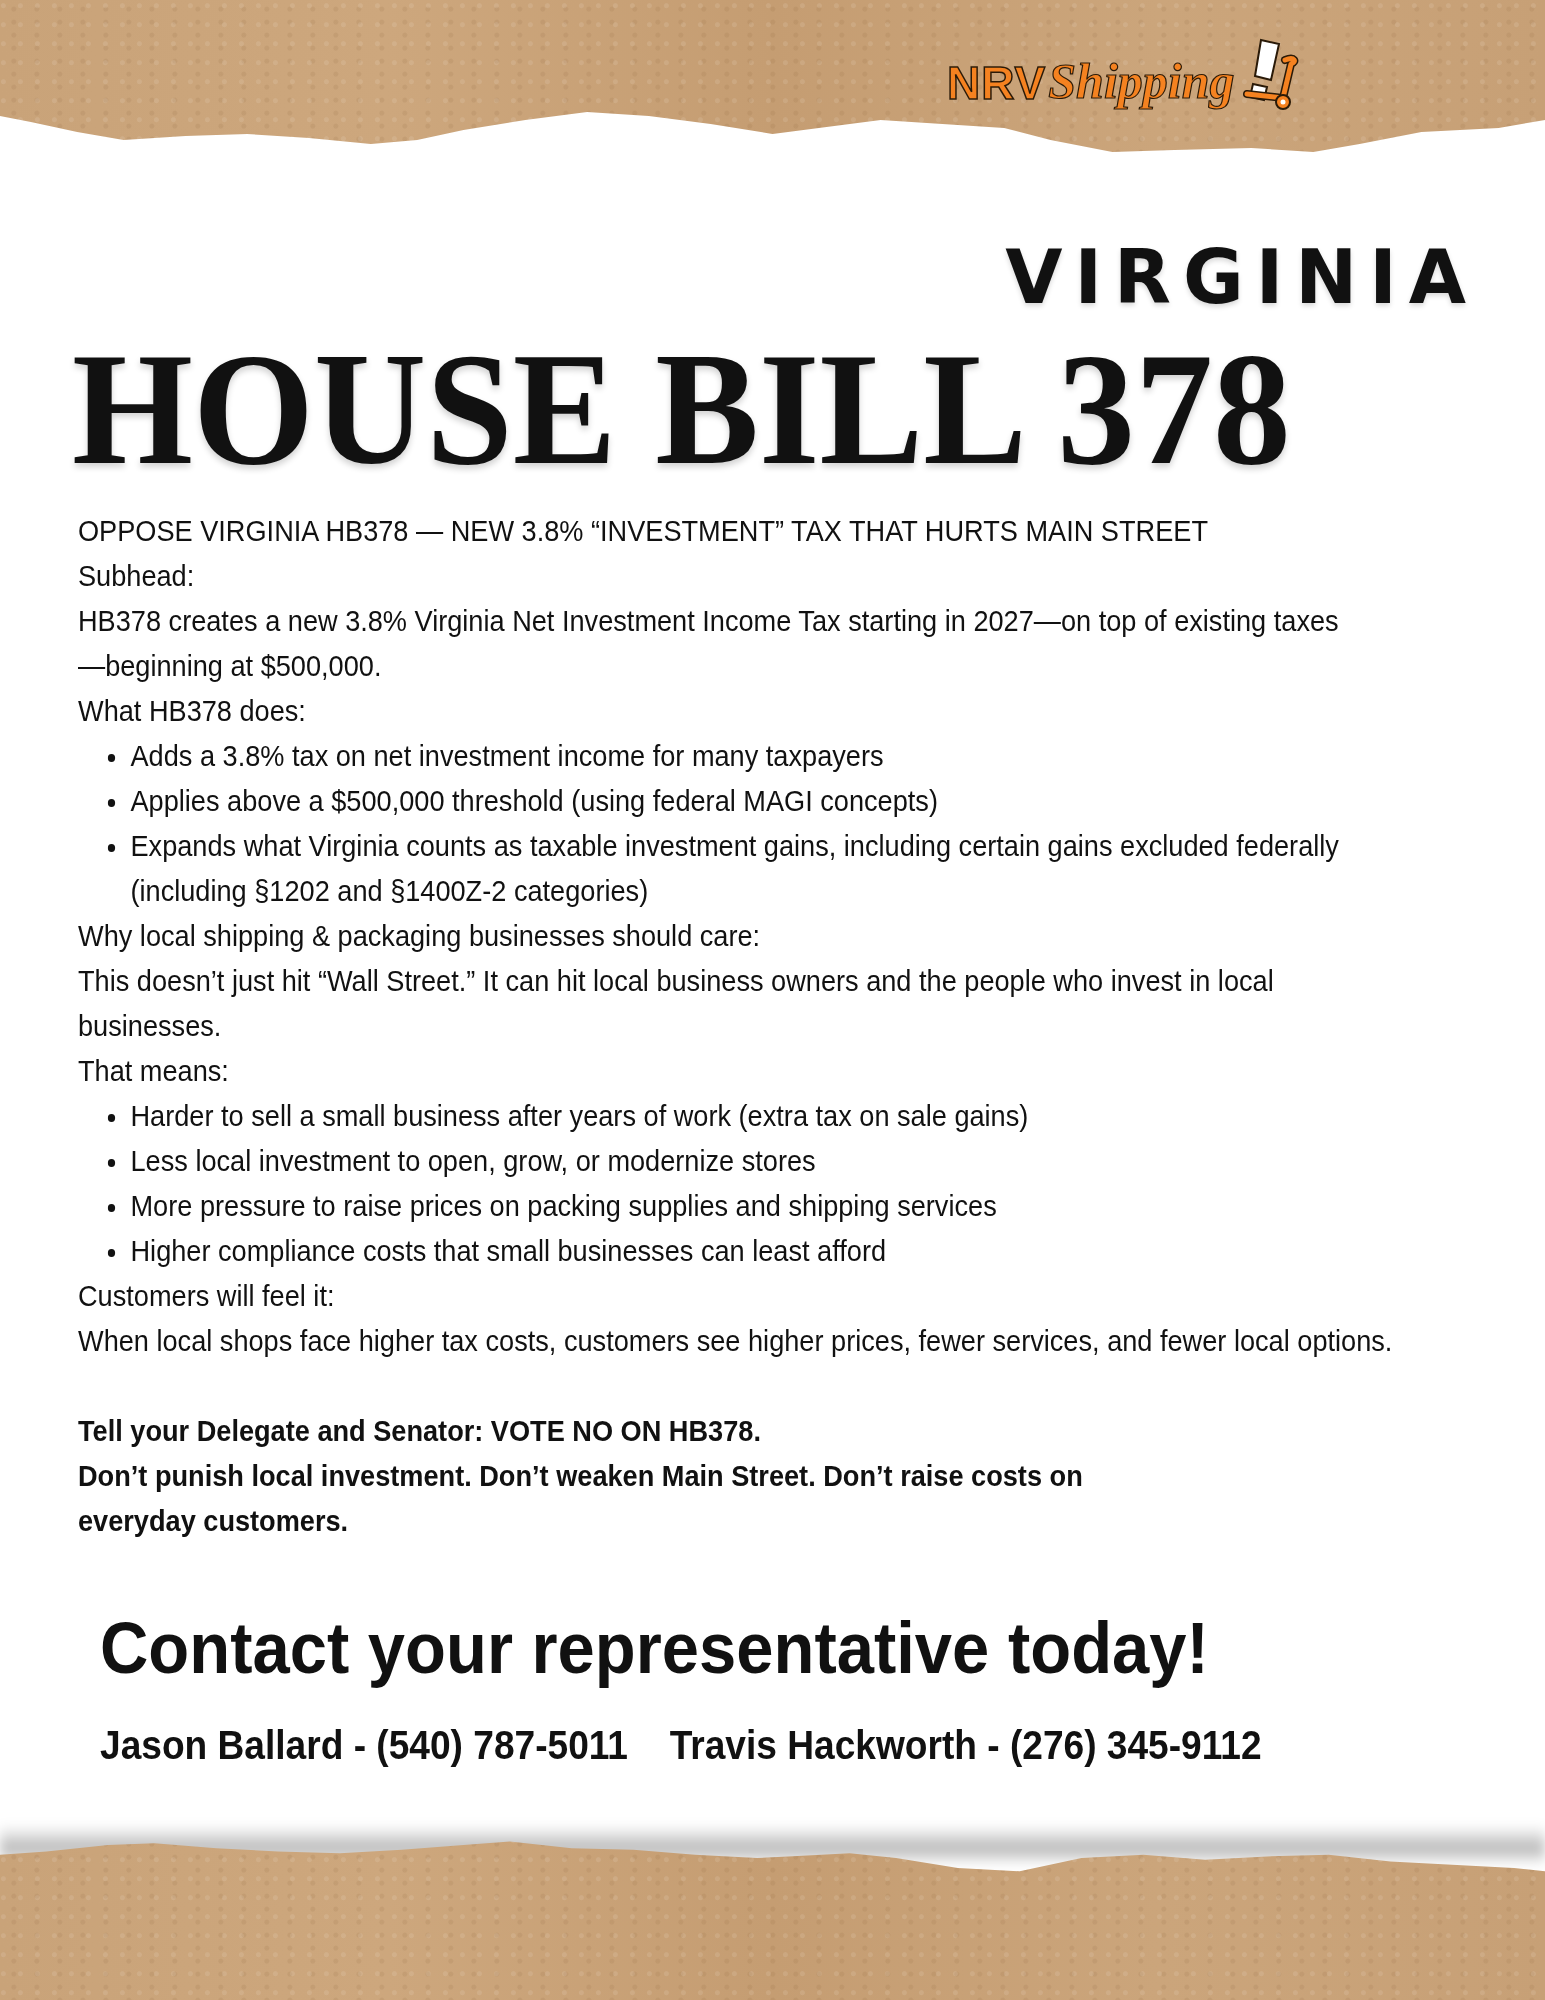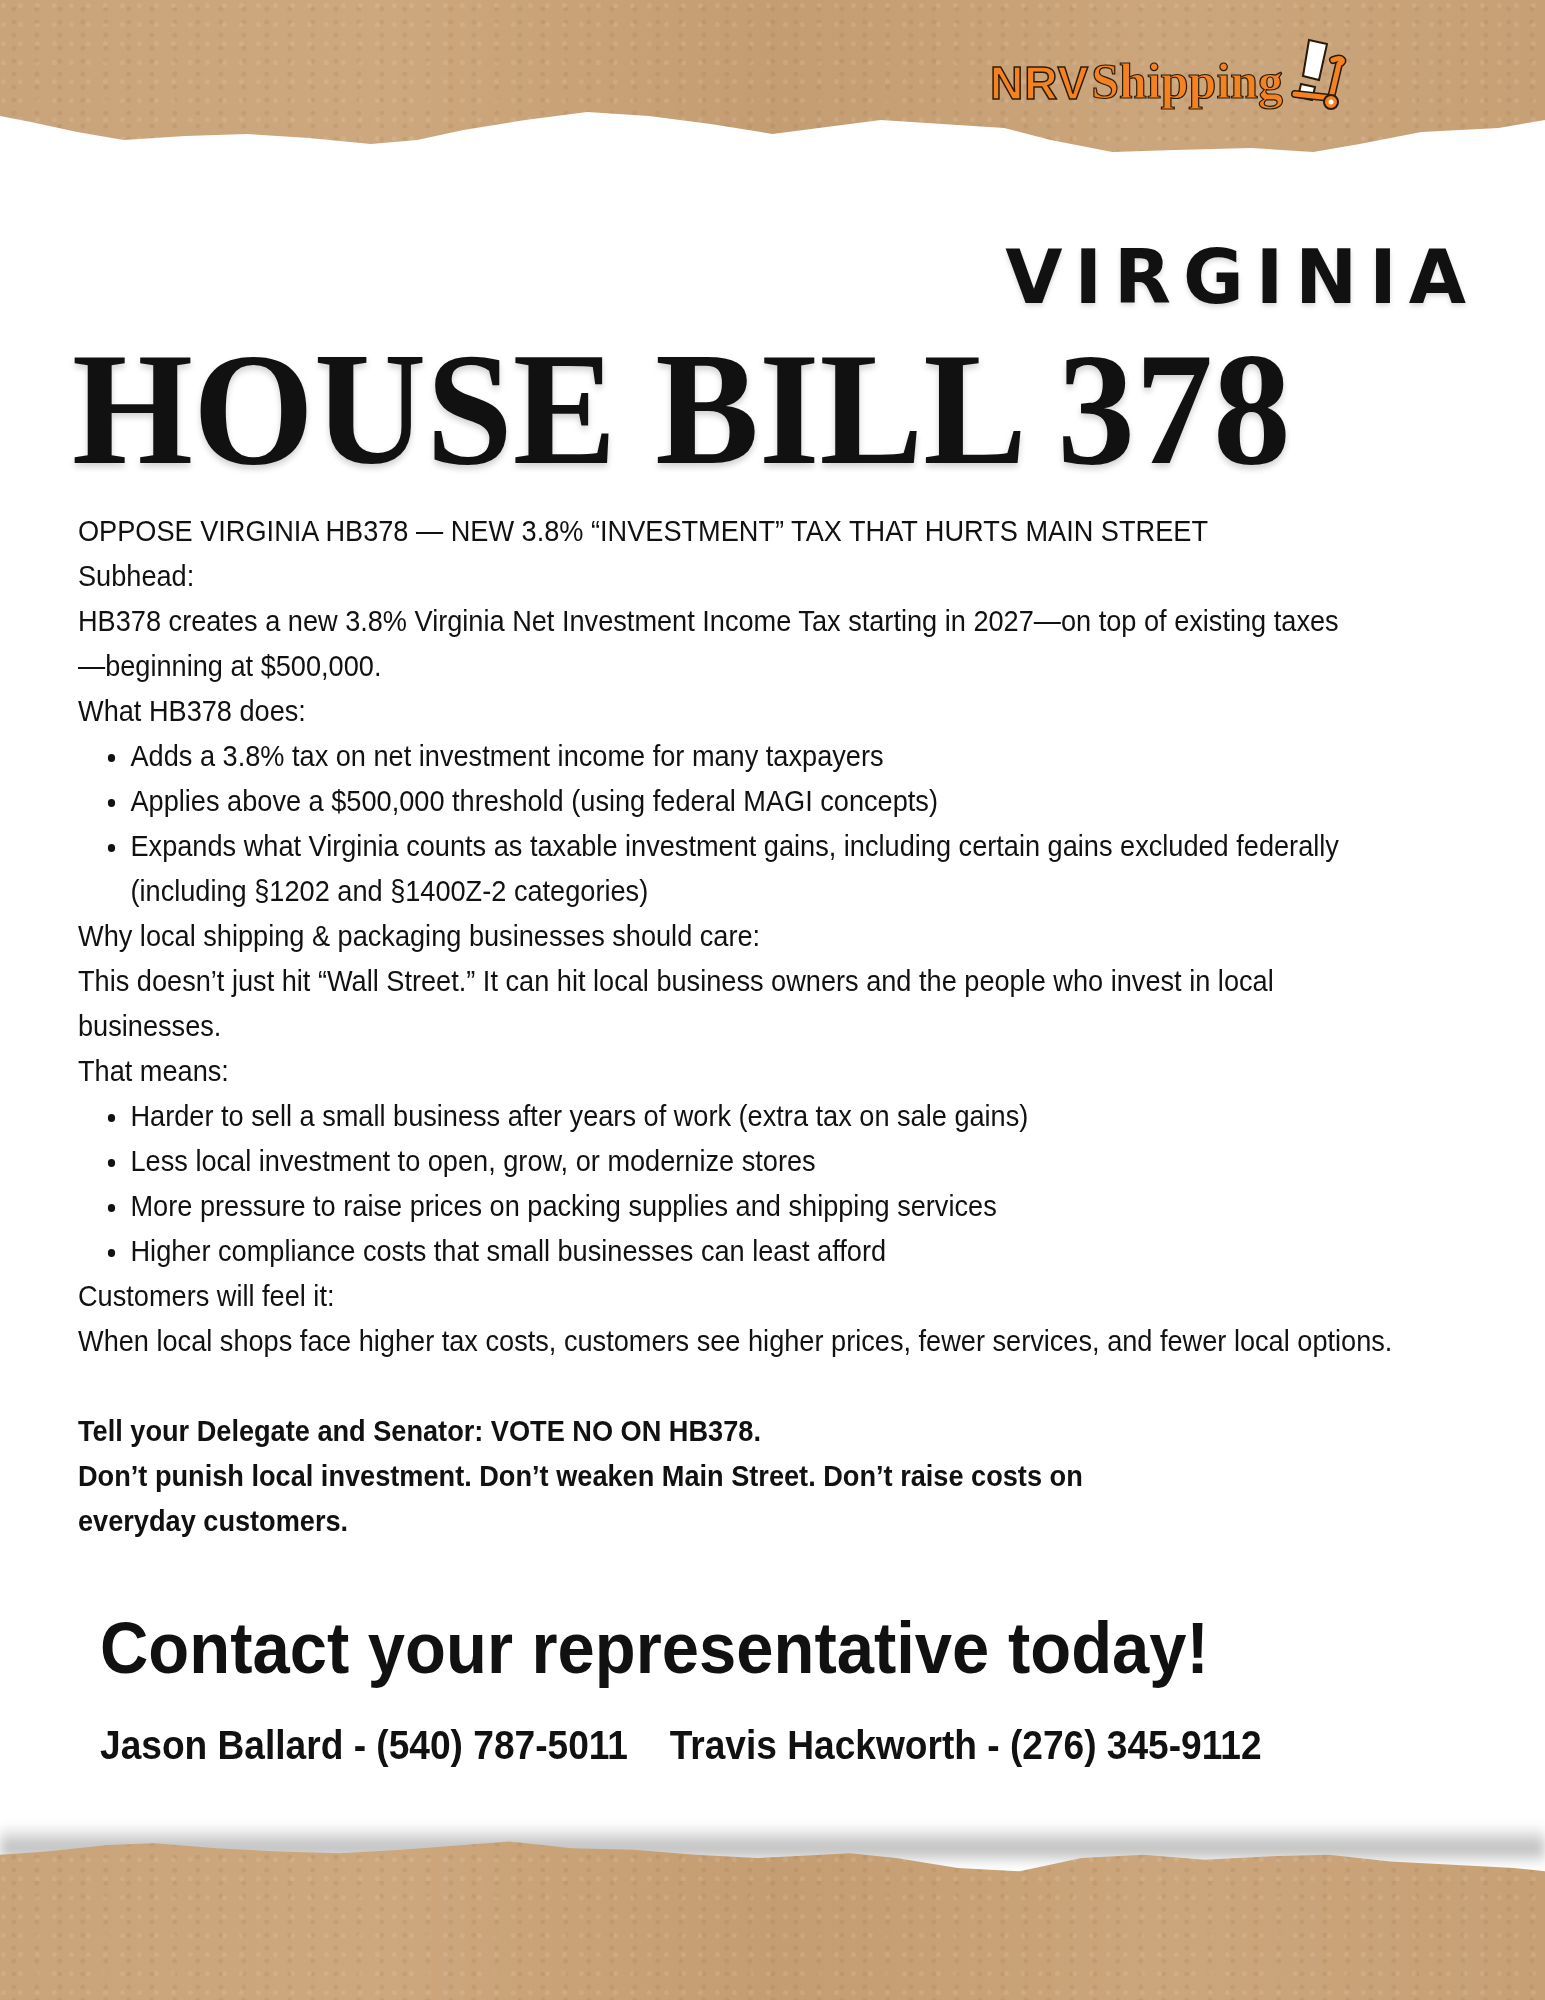--- a/index.html
+++ b/index.html
@@ -24,30 +24,30 @@
     .kraft-bottom {
       top: 1835px; height: 165px;
       clip-path: polygon(0 12%, 3% 10%, 7% 6%, 10% 5%, 14% 8%, 18% 10%, 22% 11%, 26% 9%, 30% 6%, 33% 4%, 37% 8%, 41% 9%, 45% 12%, 49% 14%, 51% 13%, 55% 11%, 58% 14%, 62% 20%, 66% 22%, 70% 14%, 74% 12%, 78% 15%, 82% 13%, 86% 12%, 90% 16%, 94% 18%, 98% 20%, 100% 22%, 100% 100%, 0 100%);
     }
     .kraft-bottom-shadow {
       position: absolute; left: 0; top: 1825px; width: 1545px; height: 40px;
       background: linear-gradient(to bottom, rgba(0,0,0,0) 0%, rgba(0,0,0,0.28) 60%, rgba(0,0,0,0) 100%);
       filter: blur(6px);
     }
     .logo {
-      position: absolute; left: 990px; top: 36px; height: 70px;
+      position: absolute; left: 947px; top: 36px; height: 70px;
       display: flex; align-items: flex-end;
     }
     .logo-nrv {
       font-family: "Liberation Sans", sans-serif; font-weight: bold;
       font-size: 46px; color: #f58220; letter-spacing: 1px;
       -webkit-text-stroke: 1.5px #2a1a08; line-height: 1;
     }
     .logo-ship {
-      font-family: "Liberation Serif", serif; font-weight: bold;
+      font-family: "Liberation Serif", serif; font-style: italic; font-weight: bold;
       font-size: 50px; color: #f58220; -webkit-text-stroke: 1.2px #2a1a08;
       line-height: 1; margin-left: 2px;
     }
     .logo-cart { width: 64px; height: 76px; margin-left: 4px; margin-bottom: -6px; }
 
     .content { position: absolute; left: 78px; top: 240px; width: 1400px; }
     .state {
       text-align: right; font-weight: bold; font-size: 74px; letter-spacing: 12px;
       font-family: "DejaVu Sans", sans-serif; margin-left: 10px; line-height: 1;
       text-shadow: 0 3px 5px rgba(0,0,0,0.15);

